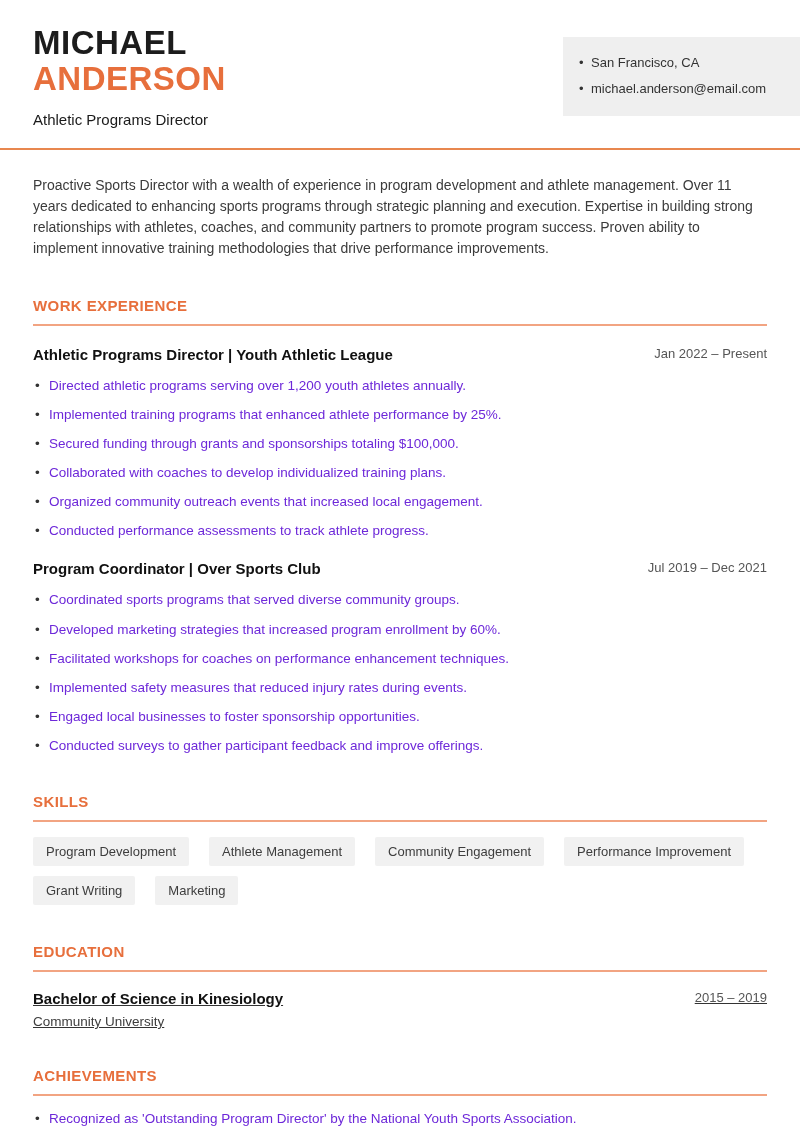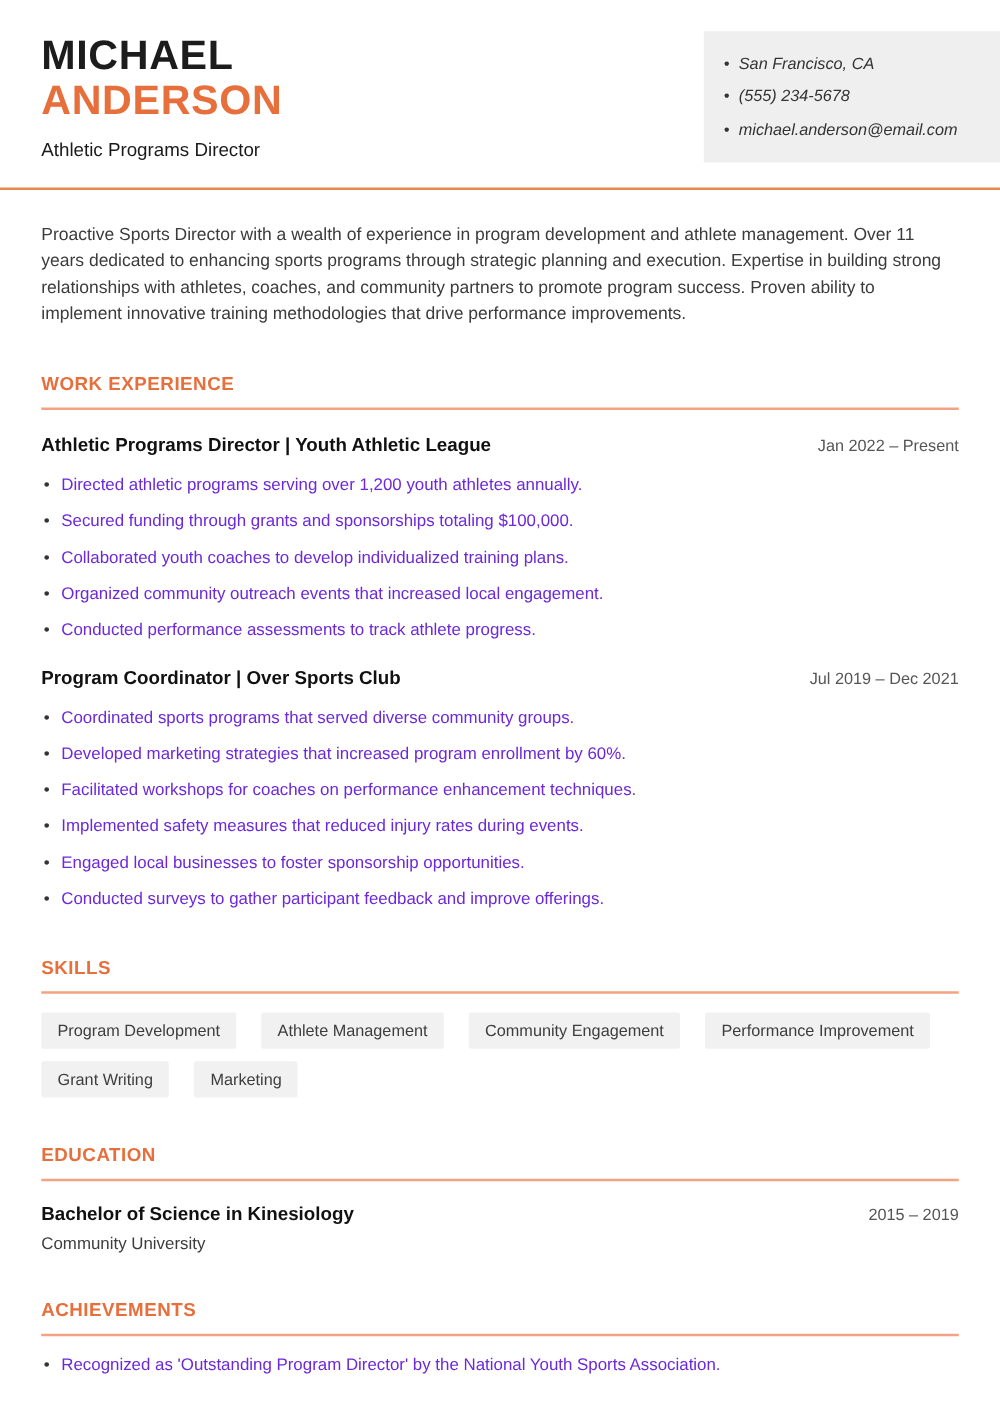--- a/index.html
+++ b/index.html
@@ -13,66 +13,65 @@
   html,body{margin:0;padding:0;background:#ffffff;}
   body{font-family:"Liberation Sans", sans-serif; color:#333;}
   .page{width:800px;min-height:1130px;background:#fff;overflow:hidden;}
 
   
   .header{display:flex;justify-content:space-between;align-items:center;padding:25px 0 0 33px;}
   .name-block h1{margin:0;font-size:33px;line-height:1.1;font-weight:bold;letter-spacing:0.5px;color:#1c1c1c;}
   .name-block h1.last{color:var(--accent);}
   .header-job-title{margin-top:13px;font-size:15px;color:#1a1a1a;}
   .contact-box{background:var(--contact-bg);width:237px;padding:13px 14px 13px 16px;}
-  .contact-box ul{list-style:none;margin:0;padding:0;font-style:italic;}
+  .contact-box ul{list-style:none;margin:0;padding:0;}
   .contact-box li{font-size:13px;color:#333;padding:5px 0 5px 12px;position:relative;line-height:1.25;}
   .contact-box li::before{content:"•";position:absolute;left:0;color:#333;}
 
   .top-divider{height:2px;background:var(--divider);margin-top:20px;}
 
   main{padding:0 33px;}
   .summary{font-size:14px;line-height:1.5;color:#3b3b3b;margin:25px 0 0 0;}
 
   section{margin-top:38px;}
   .section-title{color:var(--accent);font-size:15px;font-weight:bold;letter-spacing:0.4px;margin:0;padding-bottom:10px;border-bottom:2px solid var(--accent-light);}
 
   
   .job{margin-top:20px;}
-  .row-head{display:flex;justify-content:space-between;align-items:center;}
+  .row-head{display:flex;justify-content:space-between;align-items:flex-start;}
   .row-head h3{font-size:15px;margin:0;color:#111;font-weight:bold;}
   .dates{font-size:13px;color:#555;white-space:nowrap;margin-left:16px;}
   ul.bullets{list-style:none;margin:13px 0 0 0;padding:0;}
   ul.bullets li{font-size:13.5px;color:#6d28d9;margin-bottom:9.5px;padding-left:16px;position:relative;line-height:1.45;}
   ul.bullets li::before{content:"•";position:absolute;left:2px;color:#333;}
 
   
   .tags{display:flex;flex-wrap:wrap;gap:10px 20px;margin-top:15px;}
   .tag{background:var(--tag-bg);color:#3d3d3d;font-size:13px;padding:8px 13px;border-radius:2px;line-height:1;}
 
   
-  .edu{margin-top:18px;}
+  .edu{margin-top:18px;text-decoration:underline;}
   .degree{font-size:15px;font-weight:bold;color:#111;margin:0;}
   .school{font-size:13.5px;color:#3d3d3d;margin-top:7px;}
 </style>
 </head>
 <body>
 
 <div class="page">
 
   <header class="header">
     <div class="name-block">
       <h1>MICHAEL</h1>
       <h1 class="last">ANDERSON</h1>
       <div class="header-job-title">Athletic Programs Director</div>
     </div>
     <aside class="contact-box">
       <ul>
   <li>San Francisco, CA</li>
 
-  <li>(555) 234-5678</li>
 
   <li>michael.anderson@email.com</li>
 </ul>
     </aside>
   </header>
 
   <div class="top-divider"></div>
 
   <main>
 
@@ -82,24 +81,25 @@
       <h2 class="section-title">WORK EXPERIENCE</h2>
       <div>
   <article class="job">
     <div class="row-head">
       <h3>Athletic Programs Director | Youth Athletic League</h3>
       <span class="dates">Jan 2022 – Present</span>
     </div>
     <ul class="bullets">
   <li>Directed athletic programs serving over 1,200 youth athletes annually.</li>
 
+  <li>Implemented training programs that enhanced athlete performance by 25%.</li>
 
   <li>Secured funding through grants and sponsorships totaling $100,000.</li>
 
-  <li>Collaborated youth coaches to develop individualized training plans.</li>
+  <li>Collaborated with coaches to develop individualized training plans.</li>
 
   <li>Organized community outreach events that increased local engagement.</li>
 
   <li>Conducted performance assessments to track athlete progress.</li>
 </ul>
   </article>
 
   <article class="job">
     <div class="row-head">
       <h3>Program Coordinator | Over Sports Club</h3>

